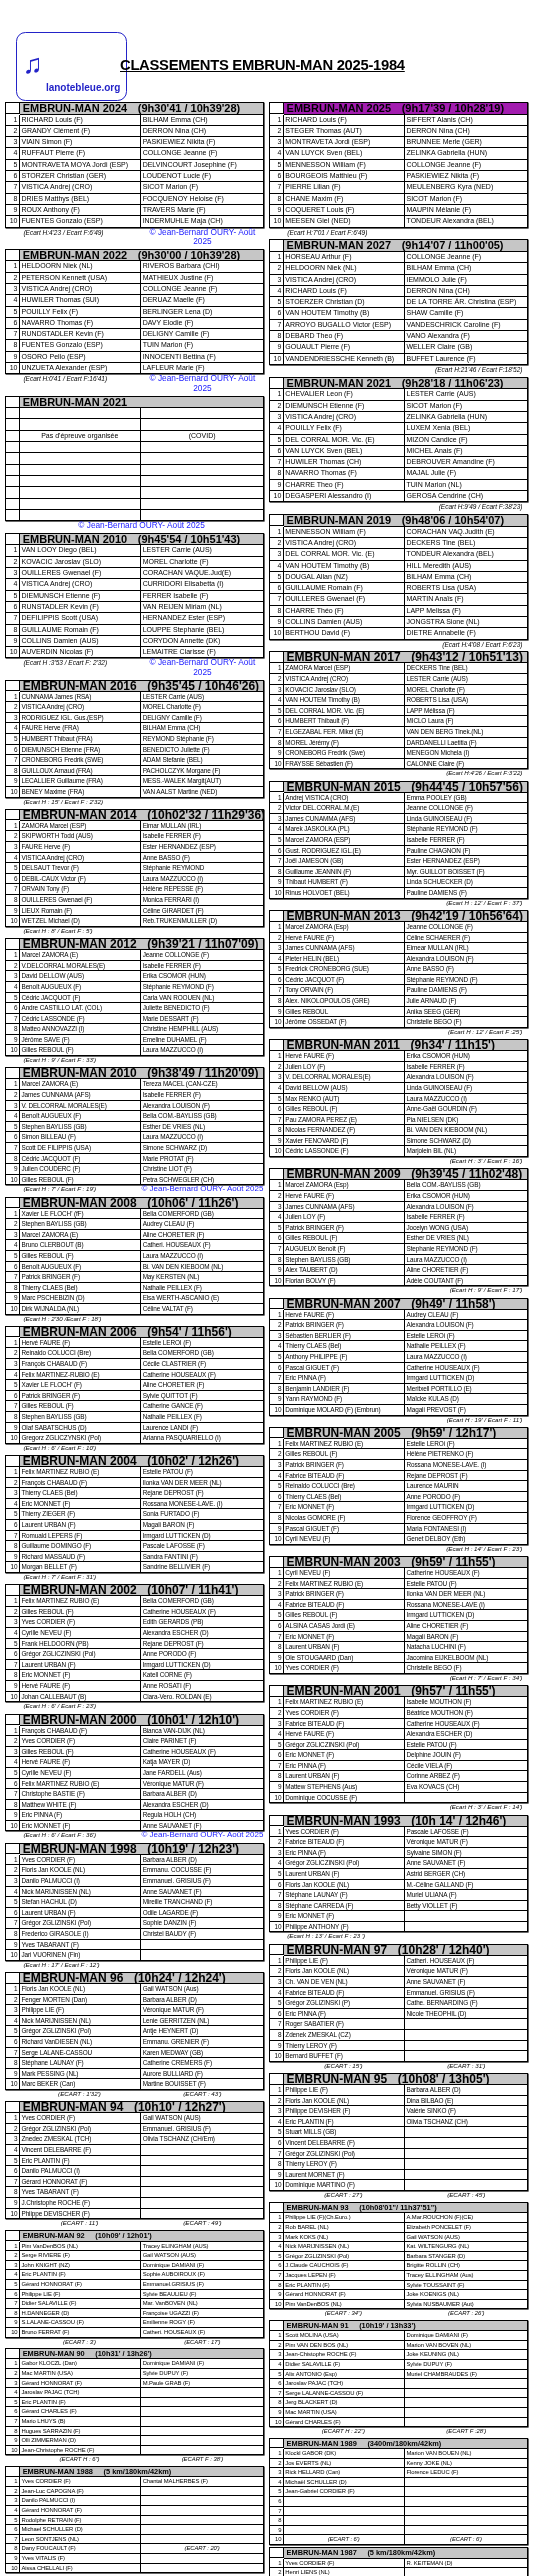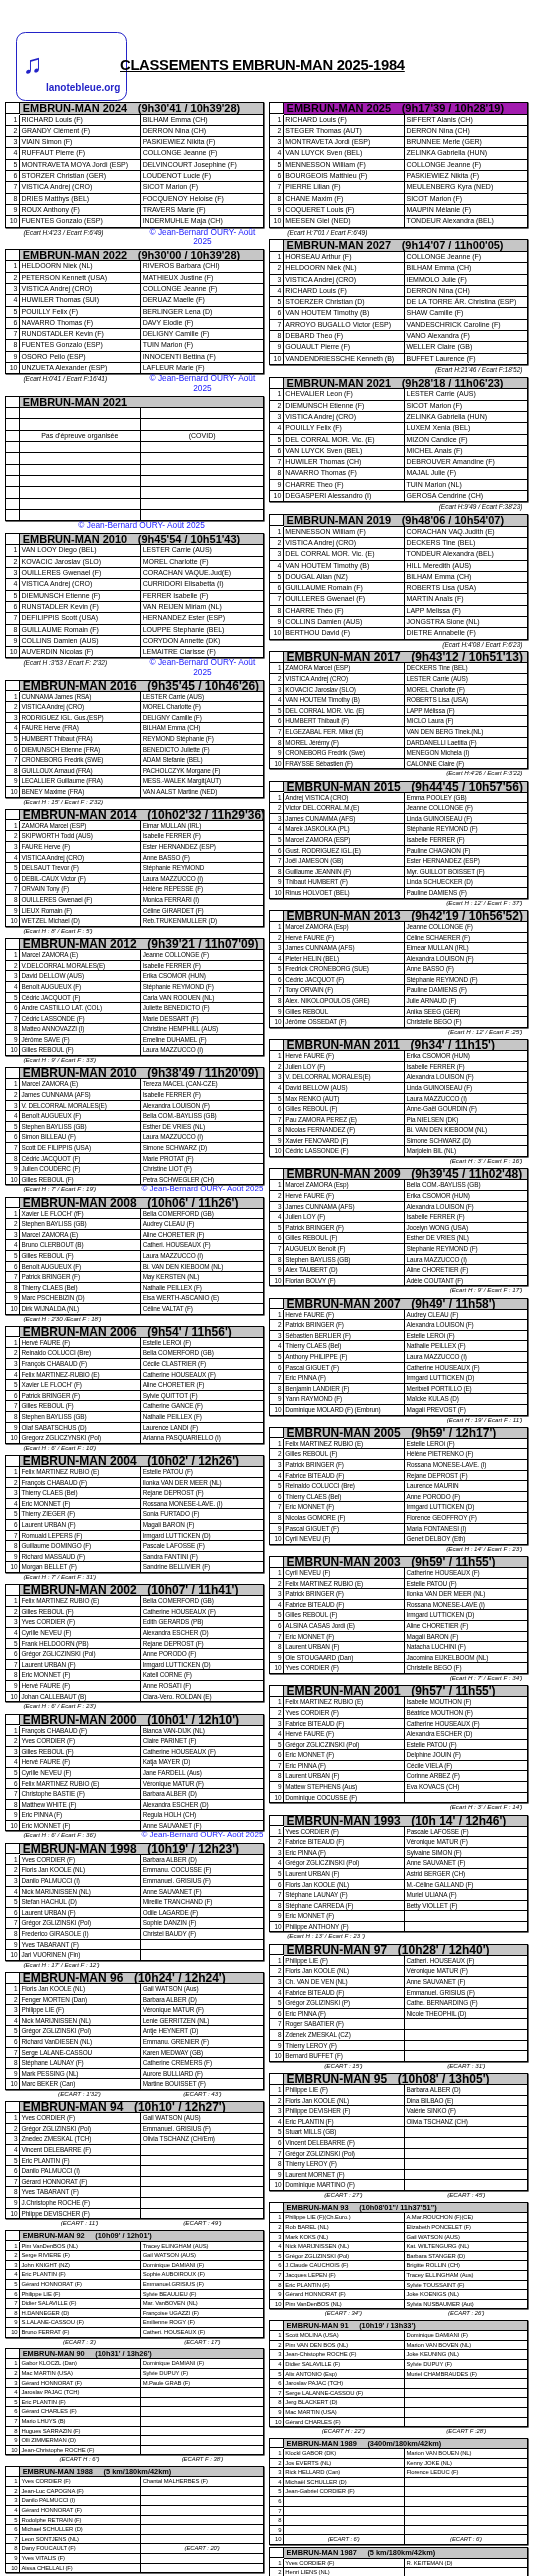--- a/index.html
+++ b/index.html
@@ -1684,21 +1684,21 @@
         <div class="foot">
           <div></div>
           <div class="fl"></div>
           <div class="fr">(Ecart  H : 12'  / Ecart F : 37')</div>
         </div>
       </div>
       <div class="block md">
         <div class="grid">
           <div class="hdr">
             <div class="hcell cell rank"></div>
-            <div class="hcell title-cell"><span>EMBRUN-MAN 2013</span><span class="times">(9h42'19 / 10h56'52)</span></div>
+            <div class="hcell title-cell"><span>EMBRUN-MAN 2013</span><span class="times">(9h42'19 / 10h56'64)</span></div>
           </div>
           <div class="row">
             <div class="cell rank">1</div>
             <div class="cell">Marcel ZAMORA (Esp)</div>
             <div class="cell">Jeanne COLLONGE (F)</div>
           </div>
           <div class="row">
             <div class="cell rank">2</div>
             <div class="cell">Hervé FAURE (F)</div>
             <div class="cell">Céline SCHAERER (F)</div>

